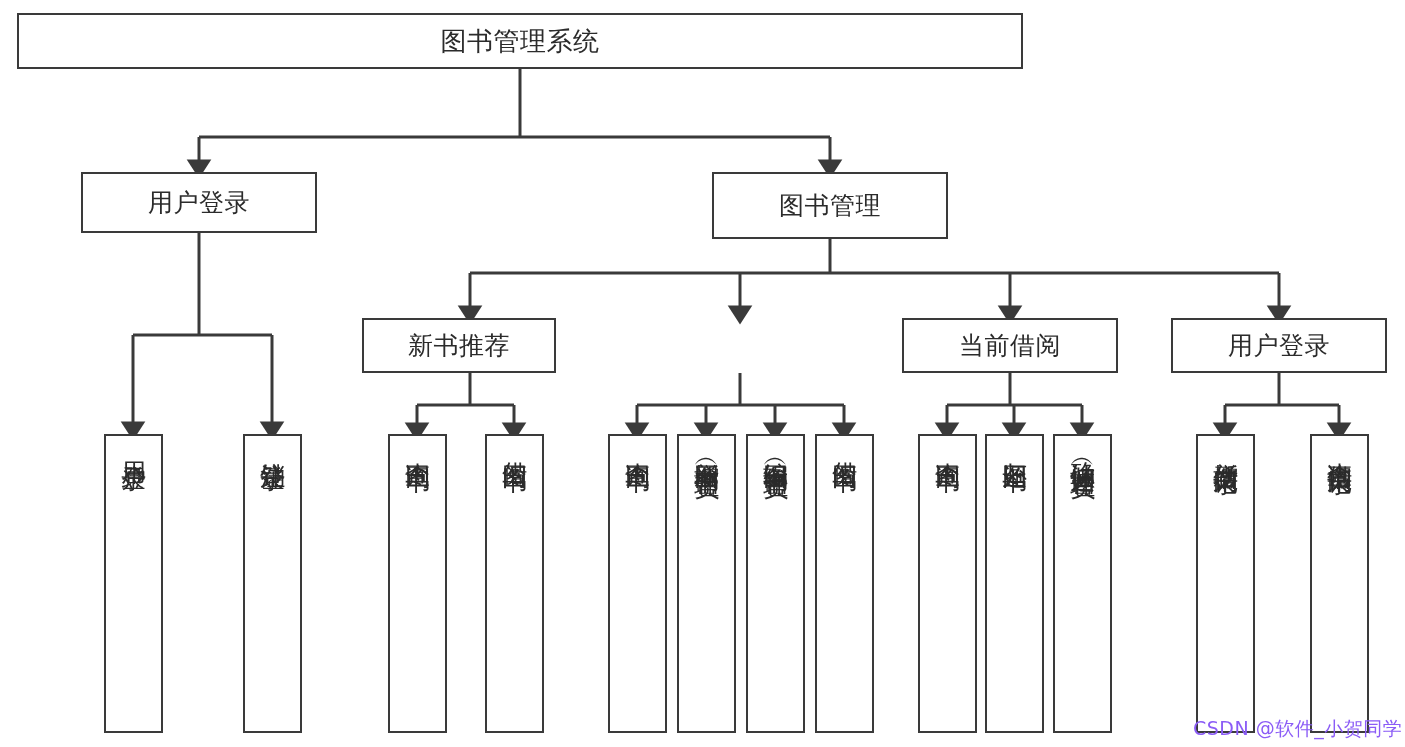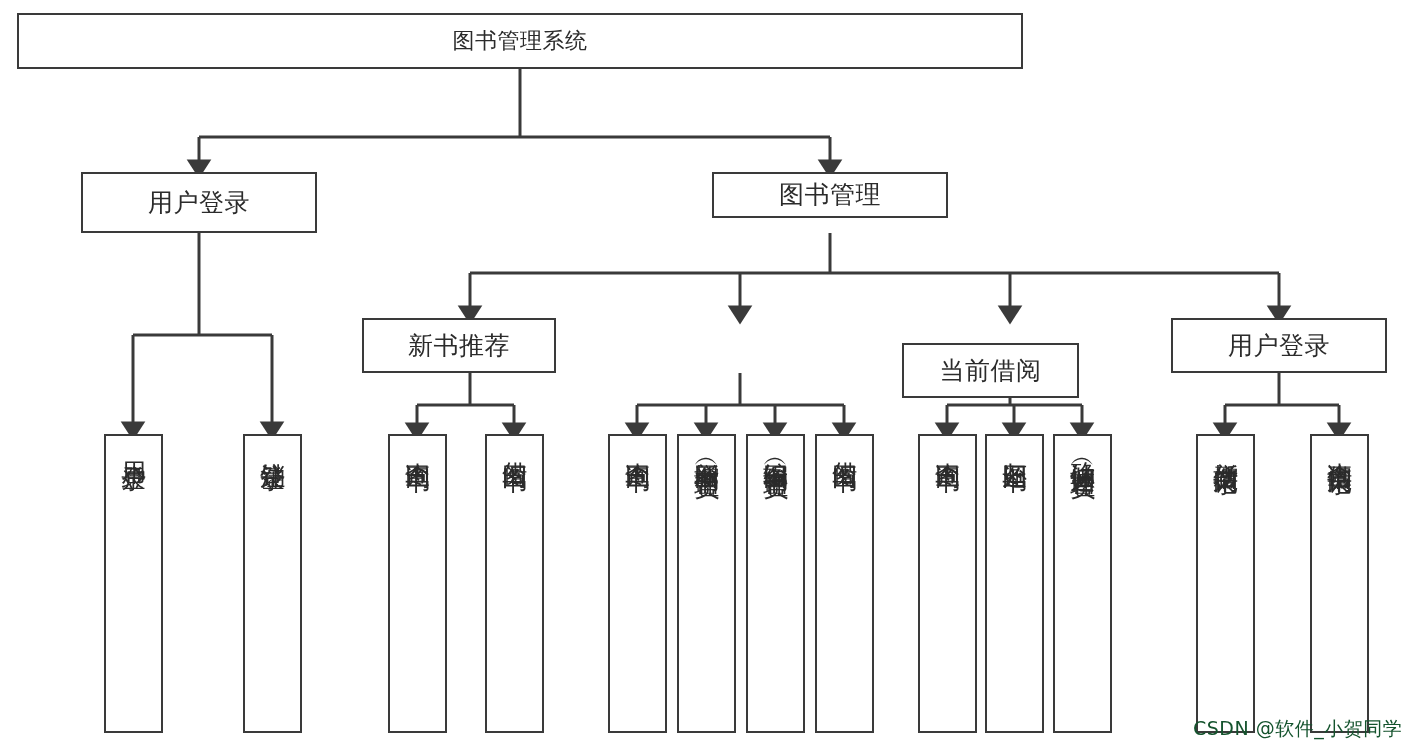--- a/index.html
+++ b/index.html
@@ -44,39 +44,39 @@
     text-align: center;
     line-height: 1.18;
     letter-spacing: 0.5px;
     white-space: nowrap;
   }
   
   .node.horiz .node-label {
     font-size: 25px;
   }
   .node.root .node-label {
-    font-size: 22px;
+    font-size: 26px;
   }
   
   .node.vert {
     align-items: flex-start;
     justify-content: center;
     padding-top: 6px;
   }
   .node.vert .node-label {
     writing-mode: vertical-rl;
     text-orientation: upright;
     font-size: 25px;
     line-height: 1.02;
     letter-spacing: 2px;
     white-space: nowrap;
   }
   .watermark {
     position: absolute;
-    color: #14532d;
+    color: #8b5cf6;
     font-size: 19px;
     white-space: nowrap;
     z-index: 5;
     letter-spacing: 0.5px;
   }
 </style>
 </head>
 <body>
 
 <div id="diagram-canvas">
@@ -134,30 +134,30 @@
   </svg>
 
   <div class="node horiz root" style="left:17px; top:13px; width:1006px; height:56px;">
     <span class="node-label">图书管理系统</span>
   </div>
 
   <div class="node horiz" style="left:81px; top:172px; width:236px; height:61px;">
     <span class="node-label">用户登录</span>
   </div>
 
-  <div class="node horiz" style="left:712px; top:172px; width:236px; height:46px;">
+  <div class="node horiz" style="left:712px; top:172px; width:236px; height:67px;">
     <span class="node-label">图书管理</span>
   </div>
 
   <div class="node horiz" style="left:362px; top:318px; width:194px; height:55px;">
     <span class="node-label">新书推荐</span>
   </div>
 
 
-  <div class="node horiz" style="left:902px; top:318px; width:177px; height:55px;margin-top:25px;">
+  <div class="node horiz" style="left:902px; top:318px; width:216px; height:55px;">
     <span class="node-label">当前借阅</span>
   </div>
 
   <div class="node horiz" style="left:1171px; top:318px; width:216px; height:55px;">
     <span class="node-label">用户登录</span>
   </div>
 
   <div class="node vert" style="left:104px; top:434px; width:59px; height:299px;">
     <span class="node-label">用户登录</span>
   </div>

